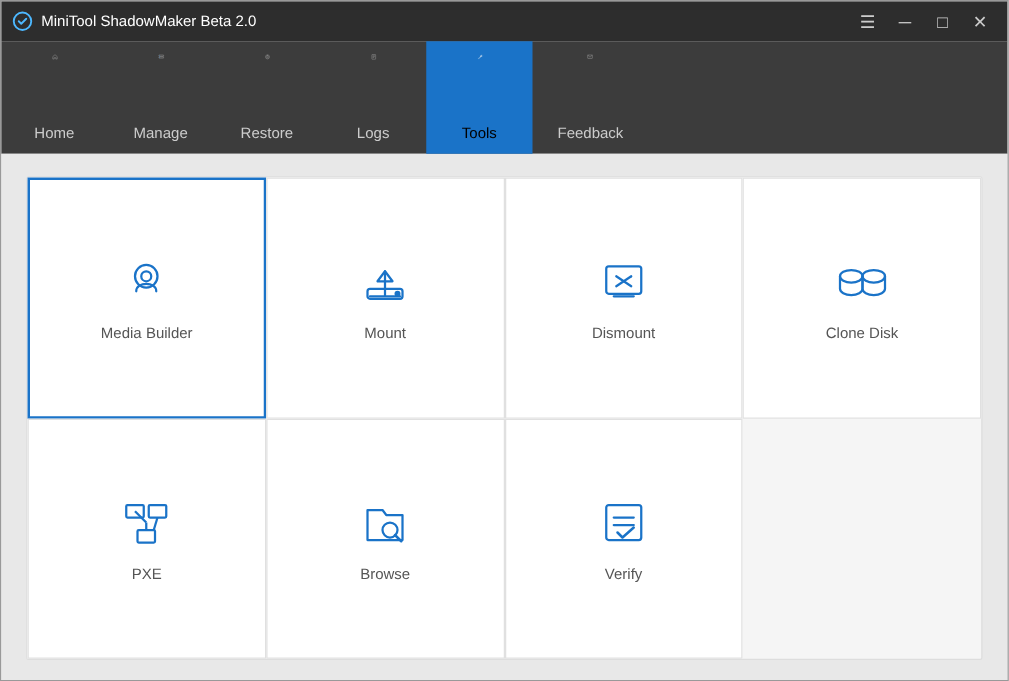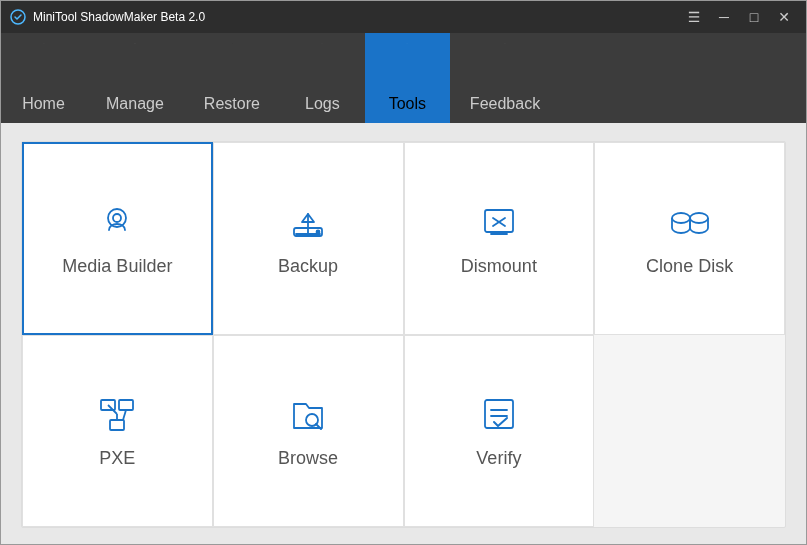--- a/index.html
+++ b/index.html
@@ -67,21 +67,21 @@
       cursor: pointer;
       min-width: 85px;
       gap: 6px;
       transition: background 0.1s;
     }
     .nav-item.active {
       background: #1a73c8;
       color: #000000;
     }
     .nav-item-label {
-      font-size: 16px;
+      font-size: 12px;
       text-align: center;
       margin-top: 45px;
     }
 
     
     .main-content {
       background: #e8e8e8;
       padding: 18px 20px;
       height: calc(545px - 32px - 90px);
       overflow: hidden;
@@ -112,21 +112,21 @@
       border: 1px solid #e0e0e0;
       background: #fff;
       gap: 12px;
       transition: background 0.1s;
     }
     .tool-item.selected {
       border: 2px solid #1a73c8;
       background: #fff;
     }
     .tool-item-label {
-      font-size: 18px;
+      font-size: 12px;
       color: #555;
       text-align: center;
     }
 
     
     .icon-svg {
       width: 40px;
       height: 40px;
       fill: none;
       stroke: #1a73c8;
@@ -221,21 +221,21 @@
       </div>
 
 
       <div class="tool-item">
         <svg class="icon-svg" style="width:44px;height:44px;" viewBox="0 0 44 44">
           <path d="M10 34h24M22 34V14" stroke="#1a73c8" stroke-width="1.8" stroke-linecap="round"></path>
           <path d="M22 14l-6 8h12l-6-8z" stroke="#1a73c8" stroke-width="1.8" fill="none" stroke-linejoin="round"></path>
           <rect x="8" y="28" width="28" height="8" rx="2" stroke="#1a73c8" stroke-width="1.8" fill="none"></rect>
           <circle cx="32" cy="32" r="1.5" fill="#1a73c8"></circle>
         </svg>
-        <span class="tool-item-label">Backup</span>
+        <span class="tool-item-label">Mount</span>
       </div>
 
       <div class="tool-item">
         <svg class="icon-svg" style="width:44px;height:44px;" viewBox="0 0 44 44">
           <rect x="8" y="10" width="28" height="22" rx="2" stroke="#1a73c8" stroke-width="1.8" fill="none"></rect>
           <line x1="16" y1="18" x2="28" y2="26" stroke="#1a73c8" stroke-width="1.8" stroke-linecap="round"></line>
           <line x1="28" y1="18" x2="16" y2="26" stroke="#1a73c8" stroke-width="1.8" stroke-linecap="round"></line>
           <line x1="14" y1="34" x2="30" y2="34" stroke="#1a73c8" stroke-width="1.8" stroke-linecap="round"></line>
         </svg>
         <span class="tool-item-label">Dismount</span>

